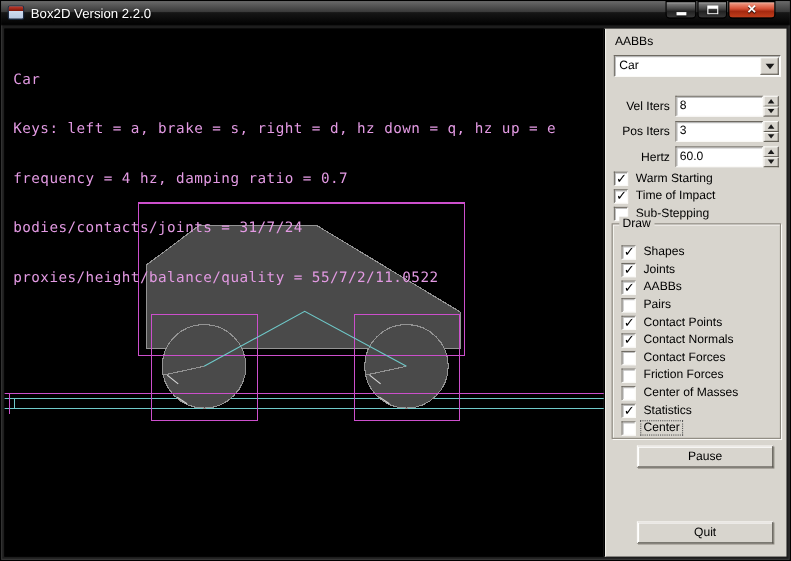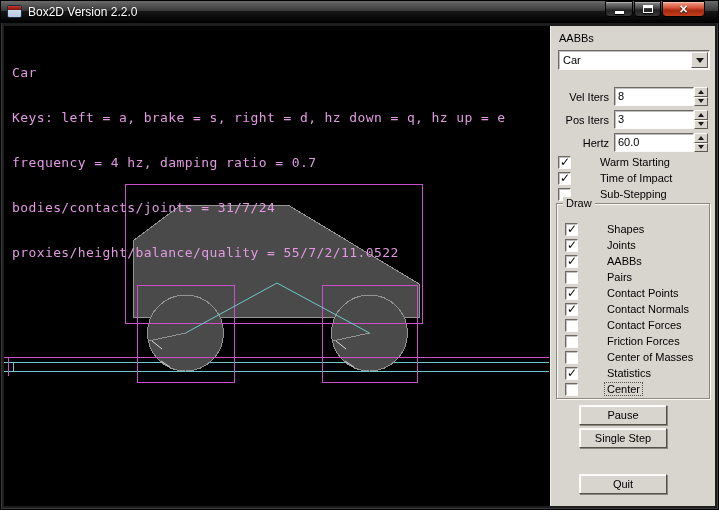--- a/index.html
+++ b/index.html
@@ -77,33 +77,33 @@
   .combo-text { flex:1; padding-left:4px; overflow:hidden; white-space:nowrap; }
   .combo-btn { width:17px; height:16px; margin-right:1px; flex:none; display:flex; align-items:center; justify-content:center; }
   .arrow-down { width:0; height:0; border-left:4px solid transparent; border-right:4px solid transparent; border-top:5px solid #1a1a1a; }
   .spin-row { position:absolute; left:2px; width:160px; height:19px; display:flex; align-items:stretch; }
   .spin-label { width:62px; text-align:right; padding-right:5px; align-self:center; white-space:nowrap; }
   .spin-box { width:80px; padding:2px 3px; font-size:11px; overflow:hidden; white-space:nowrap; }
   .spin-arrows { width:14px; display:flex; flex-direction:column; }
   .spin-btn { flex:1; display:flex; align-items:center; justify-content:center; }
   .tri-up { width:0; height:0; border-left:3px solid transparent; border-right:3px solid transparent; border-bottom:4px solid #1a1a1a; }
   .tri-down { width:0; height:0; border-left:3px solid transparent; border-right:3px solid transparent; border-top:4px solid #1a1a1a; }
-  .check-row { position:absolute; height:14px; display:flex; align-items:center; cursor:default;gap:22px; }
+  .check-row { position:absolute; height:14px; display:flex; align-items:center; cursor:default; }
   .cb { width:13px; height:13px; flex:none; position:relative; }
   .cb.checked::after { content:"✓"; position:absolute; left:1px; top:-2px; font-family:"DejaVu Sans",sans-serif; font-size:12px; font-weight:bold; color:#000; }
   .cb-label { margin-left:5px; white-space:nowrap; padding:0 2px; }
   .cb-label.focused { outline:1px dotted #555; }
   .groupbox {
     position:absolute; left:6px; top:177px; width:154px; height:196px;
     border:1px solid #8b877e;
     box-shadow: 1px 1px 0 #fbfaf7, inset 1px 1px 0 #fbfaf7;
   }
   .group-label { position:absolute; top:-7px; left:6px; background:var(--c-panel_bg,#d8d5ce); padding:0 3px; }
   .pbtn {
-    position:absolute; left:29px; width:88px; height:20px;
+    position:absolute; left:29px; width:124px; height:20px;
     background:var(--c-panel_bg,#d8d5ce);
     border:1px solid; border-color:#fbfaf7 #55524b #55524b #fbfaf7;
     box-shadow: 1px 1px 0 #8b877e, inset 1px 1px 0 #fff;
     display:flex; align-items:center; justify-content:center;
     font-size:11px; cursor:default;
   }
 </style>
 </head>
 <body>
 
@@ -281,18 +281,17 @@
           <span class="cb sunken checked"></span>
           <span class="cb-label">Statistics</span>
         </div>
         <div class="check-row" style="left:8px;top:178px">
           <span class="cb sunken"></span>
           <span class="cb-label focused">Center</span>
         </div>
       </div>
 
       <div class="pbtn" style="top:379px">Pause</div>
-      <div class="pbtn" style="top:402px">Single Step</div>
       <div class="pbtn" style="top:448px">Quit</div>
 
     </div>
   </div>
 </div>
 
 </body></html>

